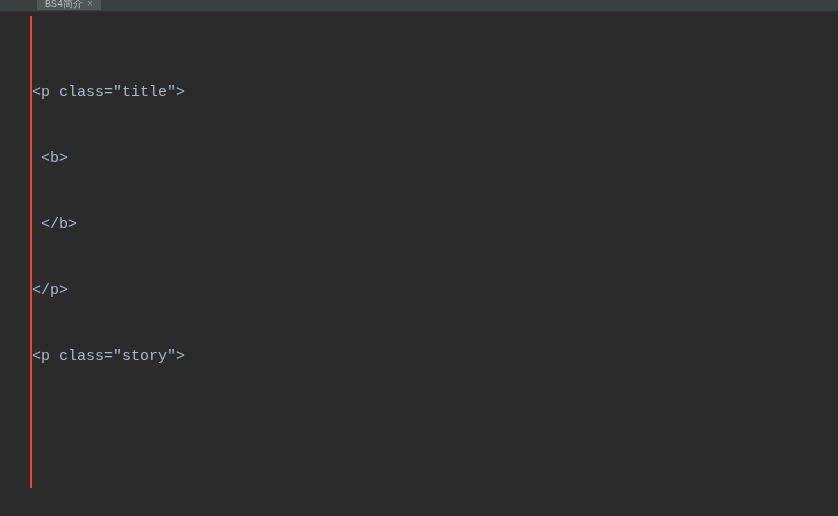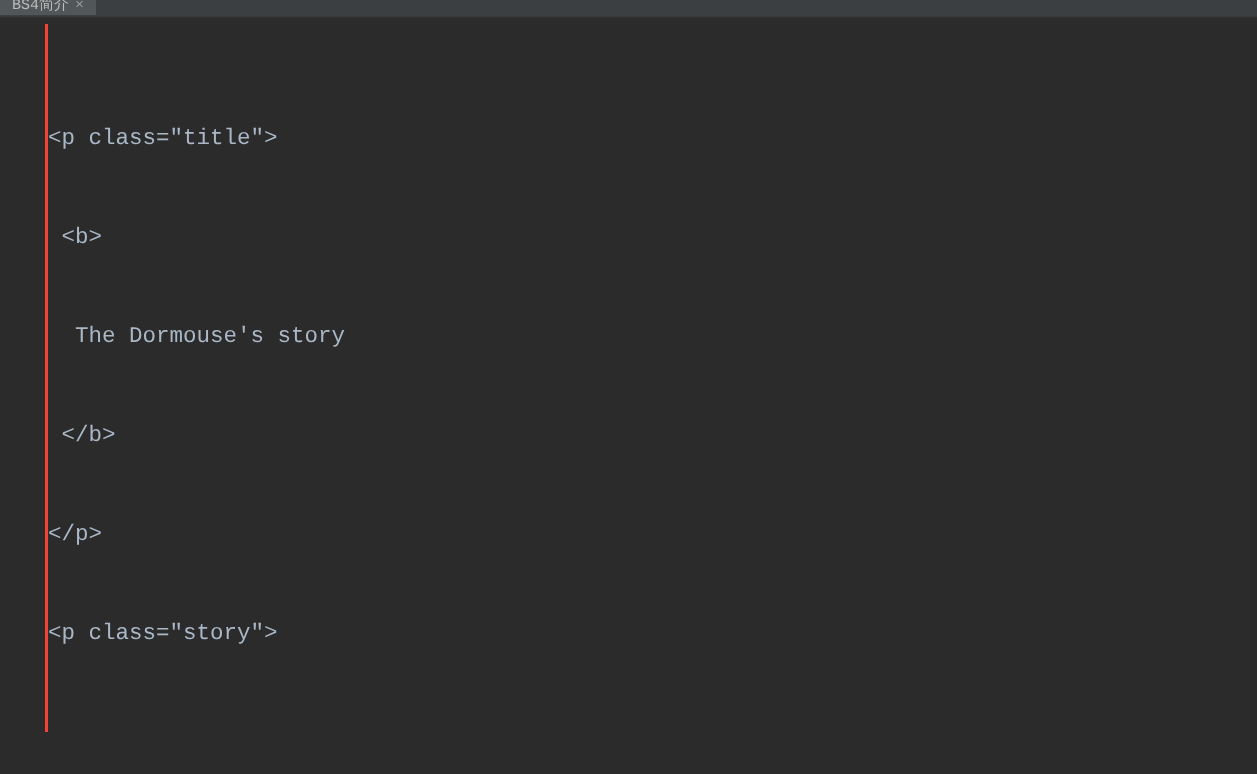--- a/index.html
+++ b/index.html
@@ -14,20 +14,21 @@
     color: #a9b7c6;
     width: 838px;
     height: 516px;
     overflow: hidden;
   }
   .tab-bar {
     background: #3c3f41;
     height: 12px;
     display: flex;
     border-bottom: 1px solid #323232;
+    padding-left: 37px;
   }
   .tab {
     background: #515658;
     color: #bbbbbb;
     font-size: 10px;
     padding: 0 8px;
     height: 10px;
     line-height: 10px;
     display: flex;
     align-items: center;
@@ -63,21 +64,20 @@
   <div class="tab">
     <span>BS4简介</span>
     <span class="tab-close">×</span>
   </div>
 </div>
 
 <div class="editor">
   <div class="gutter-margin"></div>
   <div class="code-line">  &lt;p class="title"&gt;</div>
   <div class="code-line">   &lt;b&gt;</div>
-  <div class="code-line">    The Dormouse's story</div>
   <div class="code-line">   &lt;/b&gt;</div>
   <div class="code-line">  &lt;/p&gt;</div>
   <div class="code-line">  &lt;p class="story"&gt;</div>
   
   
   
   
   
   
   

